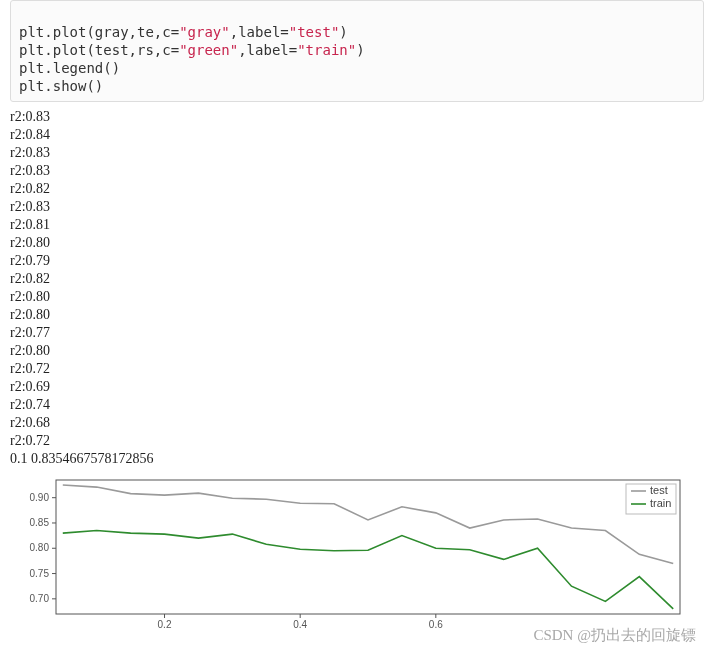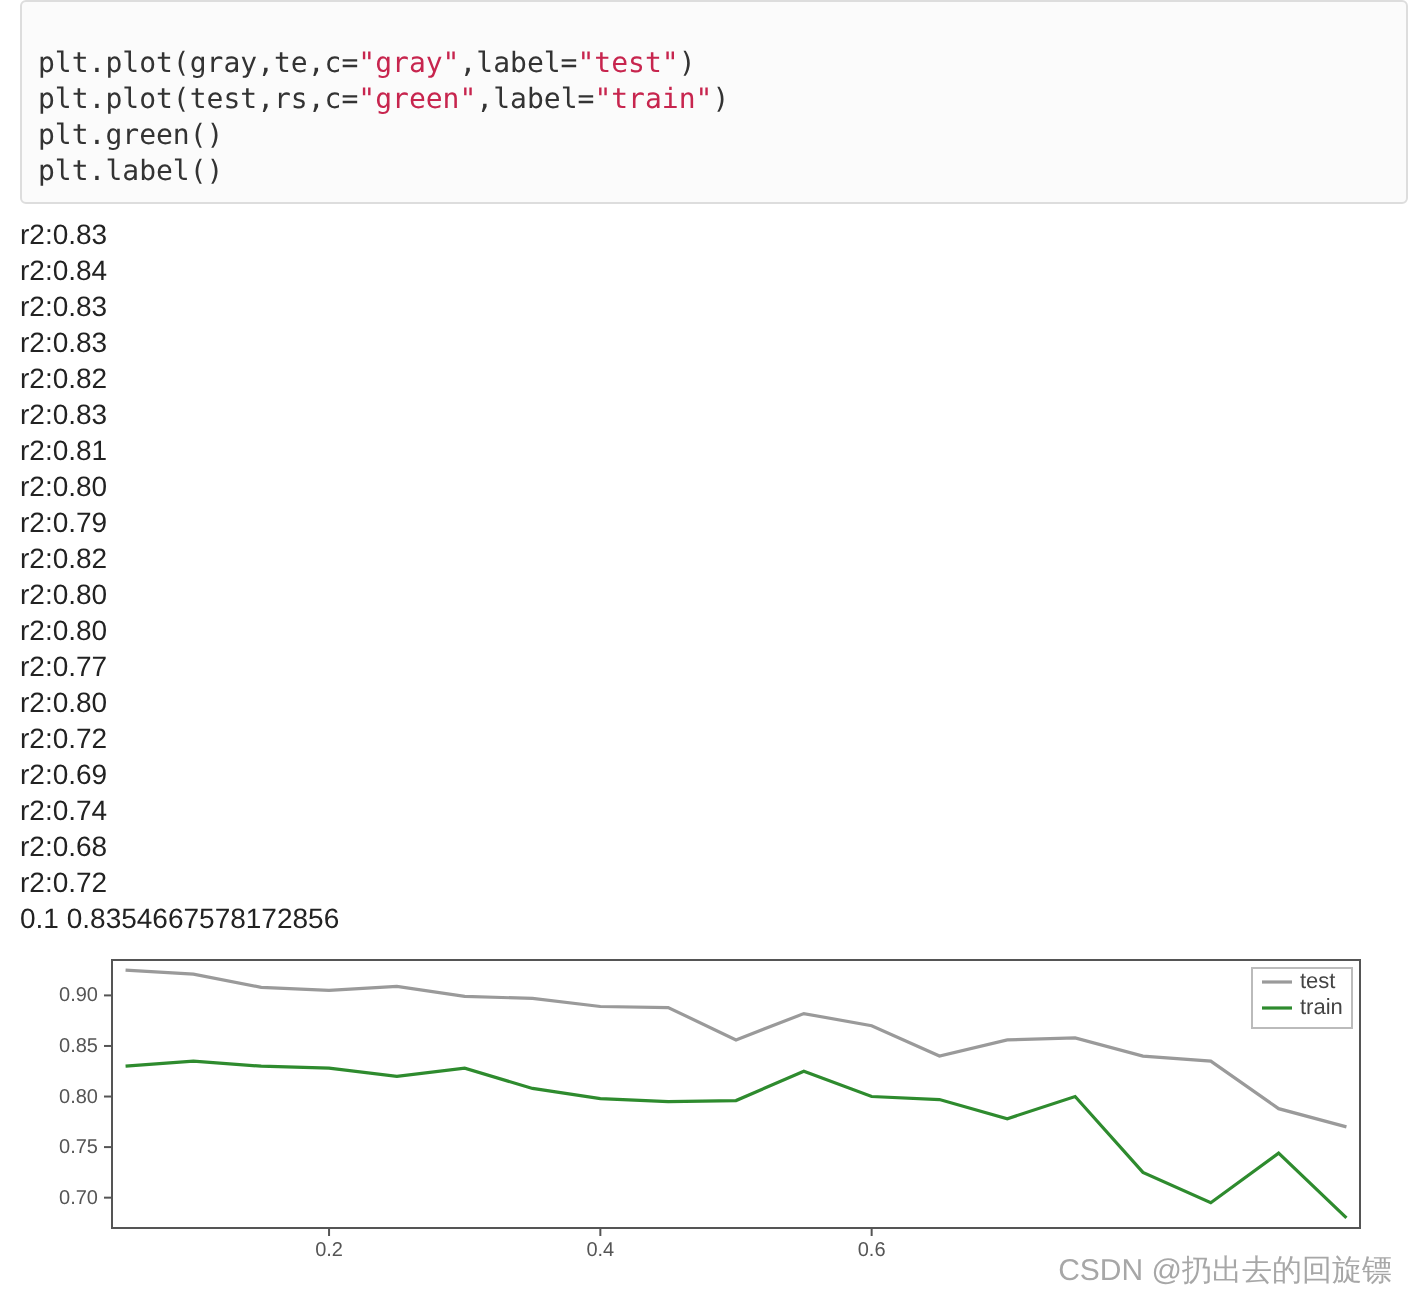--- a/index.html
+++ b/index.html
@@ -19,54 +19,54 @@
     padding: 4px 8px 6px 8px;
     font-family: "SimSun", Consolas, monospace;
     font-size: 14px;
     line-height: 18px;
     white-space: pre;
     color: #333;
   }
   .tk-str { color: #c7254e; }
   .output {
     margin: 2px 10px 0 10px;
-    font-family: Liberation Sans, sans-serif;
+    font-family: Liberation Serif, serif;
     font-size: 14px;
     line-height: 18px;
     white-space: pre;
     color: #222;
   }
   .chart-wrap {
     margin: 6px 10px 0 18px;
   }
   svg { display: block; }
   .axis-line { stroke: #555; stroke-width: 1; fill: none; }
   .tick-text { font: 10px sans-serif; fill: #555; }
   .legend-box { fill: none; stroke: #bbb; stroke-width: 1; }
   .legend-text { font: 11px sans-serif; fill: #444; }
   .series-test { stroke: #9a9a9a; stroke-width: 1.6; fill: none; }
   .series-train { stroke: #2e8b2e; stroke-width: 1.6; fill: none; }
   .watermark {
     position: absolute;
     right: 18px;
     bottom: 8px;
-    font-family: Liberation Sans, sans-serif;
+    font-family: Liberation Serif, serif;
     font-size: 15px;
     color: rgba(120,120,120,0.65);
     pointer-events: none;
   }
 </style>
 </head>
 <body>
 
 <div class="codebox">
 <span><span>plt.plot(gray,te,c=</span><span class="tk-str">"gray"</span><span>,label=</span><span class="tk-str">"test"</span><span>)</span></span>
 <span><span>plt.plot(test,rs,c=</span><span class="tk-str">"green"</span><span>,label=</span><span class="tk-str">"train"</span><span>)</span></span>
-<span>plt.green()</span>
-<span>plt.label()</span>
+<span>plt.legend()</span>
+<span>plt.show()</span>
 </div>
 
 <div class="output" id="output-block">r2:0.83
 r2:0.84
 r2:0.83
 r2:0.83
 r2:0.82
 r2:0.83
 r2:0.81
 r2:0.80

